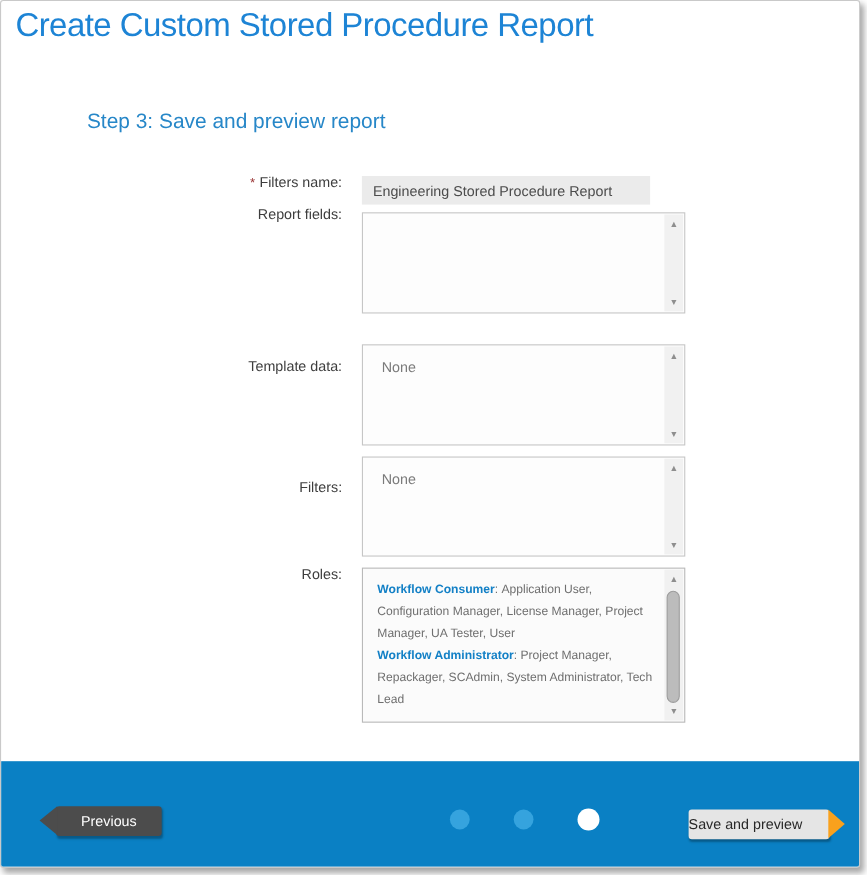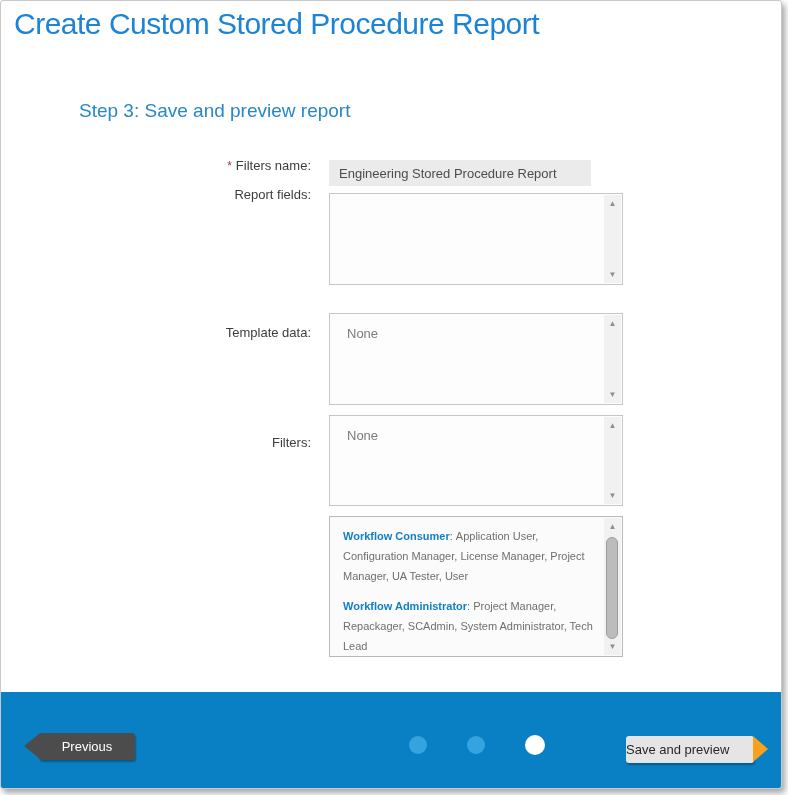--- a/index.html
+++ b/index.html
@@ -126,38 +126,38 @@
     border: 1px solid #b9b9b9;
     background: #fbfbfb;
   }
   .roles-box .content {
     padding: 9px 6px 0 13px;
     font-size: 11px;
     line-height: 20px;
     color: #6f6f6f;
   }
   .role-group { margin: 0 0 0 0; }
-  .role-group + .role-group { margin-top: 10px; }
+  .role-group + .role-group { }
   .role-name {
     color: #107fc4;
     color: #1380c6;
     font-weight: bold;
   }
   .role-sep { color: #6f6f6f; margin-right: 3px; }
   .footer {
     position: absolute;
     left: 0;
     right: 0;
     bottom: 0;
     height: 96px;
     background: #0a80c4;
   }
   .btn-prev {
     position: absolute;
-    left: 38px;
+    left: 50px;
     top: 41px;
     width: 96px;
     height: 27px;
     background: #4c4c4c;
     border-radius: 3px;
     color: #ffffff;
     font-size: 13px;
     text-align: center;
     line-height: 27px;
     box-shadow: 1px 2px 2px rgba(0,0,0,0.3);
@@ -250,20 +250,21 @@
 
   <div class="field-label" style="top:434px;">Filters:</div>
   <div class="scrollbox" style="top:414px; height:91px;">
     <div class="content">None</div>
     <div class="vscrollbar">
       <div class="scroll-arrow up">▲</div>
       <div class="scroll-arrow down">▼</div>
     </div>
   </div>
 
+  <div class="field-label" style="top:513px;">Roles:</div>
   <div class="scrollbox roles-box" style="top:515px; height:141px;">
     <div class="content">
       <p class="role-group"><span class="role-name">Workflow Consumer</span><span class="role-sep">:</span><span>Application User, Configuration Manager, License Manager, Project Manager, UA Tester, User</span></p>
       <p class="role-group"><span class="role-name">Workflow Administrator</span><span class="role-sep">:</span><span>Project Manager, Repackager, SCAdmin, System Administrator, Tech Lead</span></p>
     </div>
     <div class="vscrollbar">
       <div class="scroll-arrow up">▲</div>
       <div class="scroll-thumb"></div>
       <div class="scroll-arrow down">▼</div>
     </div>

